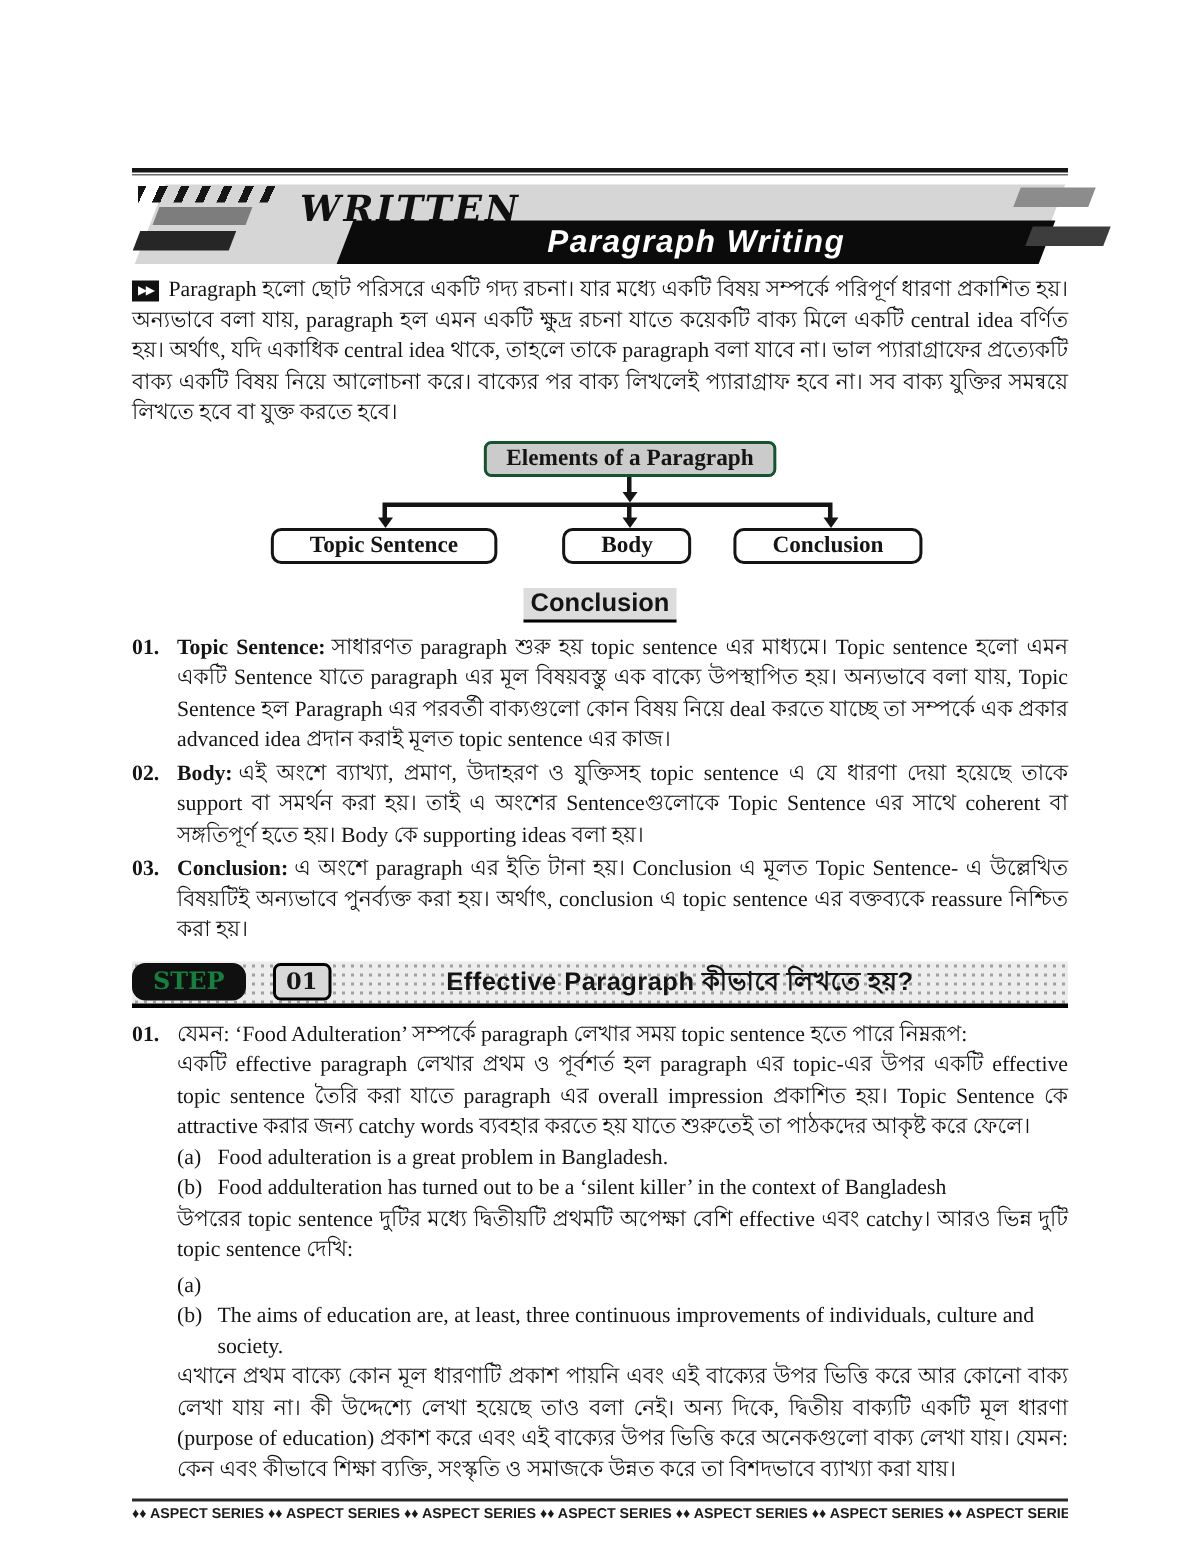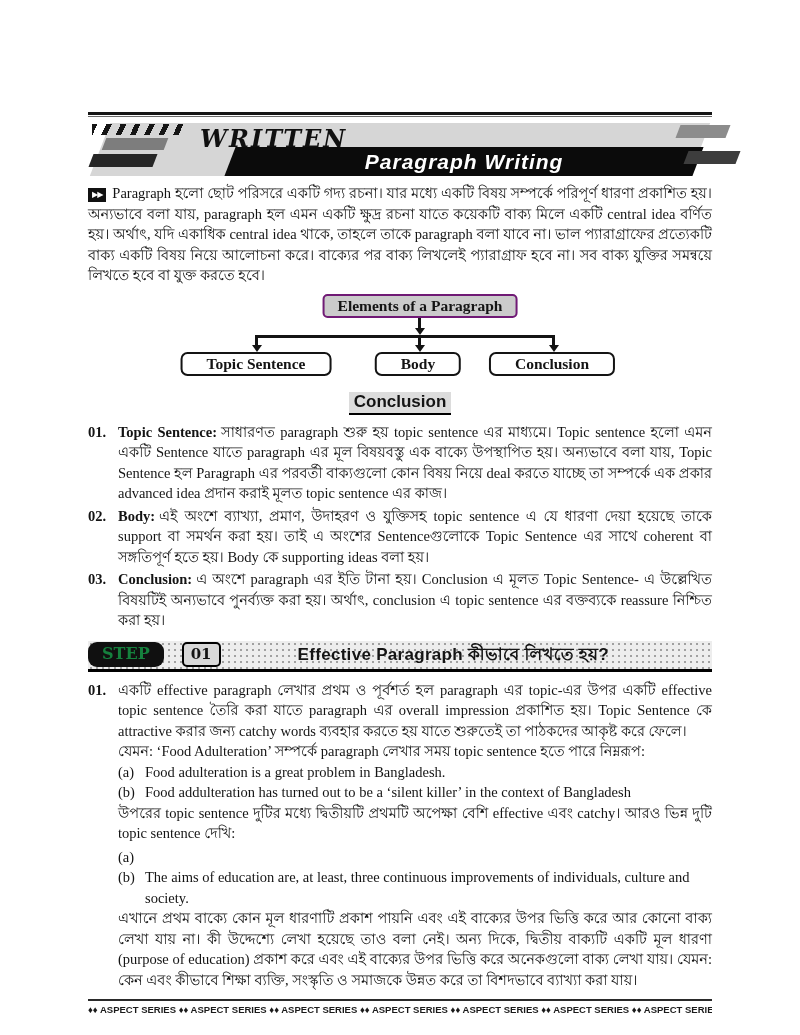--- a/index.html
+++ b/index.html
@@ -41,21 +41,21 @@
 
   
   .intro { margin-top: 6px; font-size: 14.5px; line-height: 20.5px; text-align: justify; }
   .ff-icon { display: inline-block; background: #111111; color: #ffffff;
     font-family: "DejaVu Sans", sans-serif; font-size: 8px; line-height: 1;
     padding: 3px 4px; margin-right: 6px; letter-spacing: -1px; vertical-align: 1px; }
 
   
   .diagram { position: relative; height: 86px; margin: 8px 0 0 0; }
   .dg-root { position: absolute; left: 332px; top: 0; transform: translateX(-50%);
-    background: #cbcbcb; border: 2px solid #701a75; border-radius: 5px;
+    background: #cbcbcb; border: 2px solid #14532d; border-radius: 5px;
     padding: 1px 13px; font-weight: bold; font-size: 15.5px; white-space: nowrap; }
   .dg-line { position: absolute; background: #141414; }
   .dg-v1 { left: 330px; top: 24px; width: 3px; height: 11px; }
   .dg-h  { left: 167px; top: 41px; width: 300px; height: 3px; }
   .dg-v2 { left: 167px; top: 44px; width: 3px; height: 8px; }
   .dg-v3 { left: 330px; top: 44px; width: 3px; height: 8px; }
   .dg-v4 { left: 464px; top: 44px; width: 3px; height: 8px; }
   .dg-ar { position: absolute; width: 0; height: 0;
     border-left: 5px solid transparent; border-right: 5px solid transparent; border-top: 7px solid #141414; }
   .dg-a1 { left: 327px; top: 34px; }
@@ -164,22 +164,22 @@
 
     <div class="step-banner">
       <span class="step-box">STEP</span>
       <span class="step-num">01</span>
       <span class="step-title">Effective Paragraph কীভাবে লিখতে হয়?</span>
     </div>
 
     <div class="ditem step-item">
       <span class="dnum">01.</span>
       <div class="dbody">
+        <div>যেমন: ‘Food Adulteration’ সম্পর্কে paragraph লেখার সময় topic sentence হতে পারে নিম্নরূপ:</div>
         <div>একটি effective paragraph লেখার প্রথম ও পূর্বশর্ত হল paragraph এর topic-এর উপর একটি effective topic sentence তৈরি করা যাতে paragraph এর overall impression প্রকাশিত হয়। Topic Sentence কে attractive করার জন্য catchy words ব্যবহার করতে হয় যাতে শুরুতেই তা পাঠকদের আকৃষ্ট করে ফেলে।</div>
-        <div>যেমন: ‘Food Adulteration’ সম্পর্কে paragraph লেখার সময় topic sentence হতে পারে নিম্নরূপ:</div>
         <div class="ex">
           <span class="exm">(a)</span>
             <span>Food adulteration is a great problem in Bangladesh.</span>
         </div>
         <div class="ex">
           <span class="exm">(b)</span>
             <span>Food addulteration has turned out to be a ‘silent killer’ in the context of Bangladesh</span>
         </div>
         <div>উপরের topic sentence দুটির মধ্যে দ্বিতীয়টি প্রথমটি অপেক্ষা বেশি effective এবং catchy। আরও ভিন্ন দুটি topic sentence দেখি:</div>
         <div class="ex sp">

